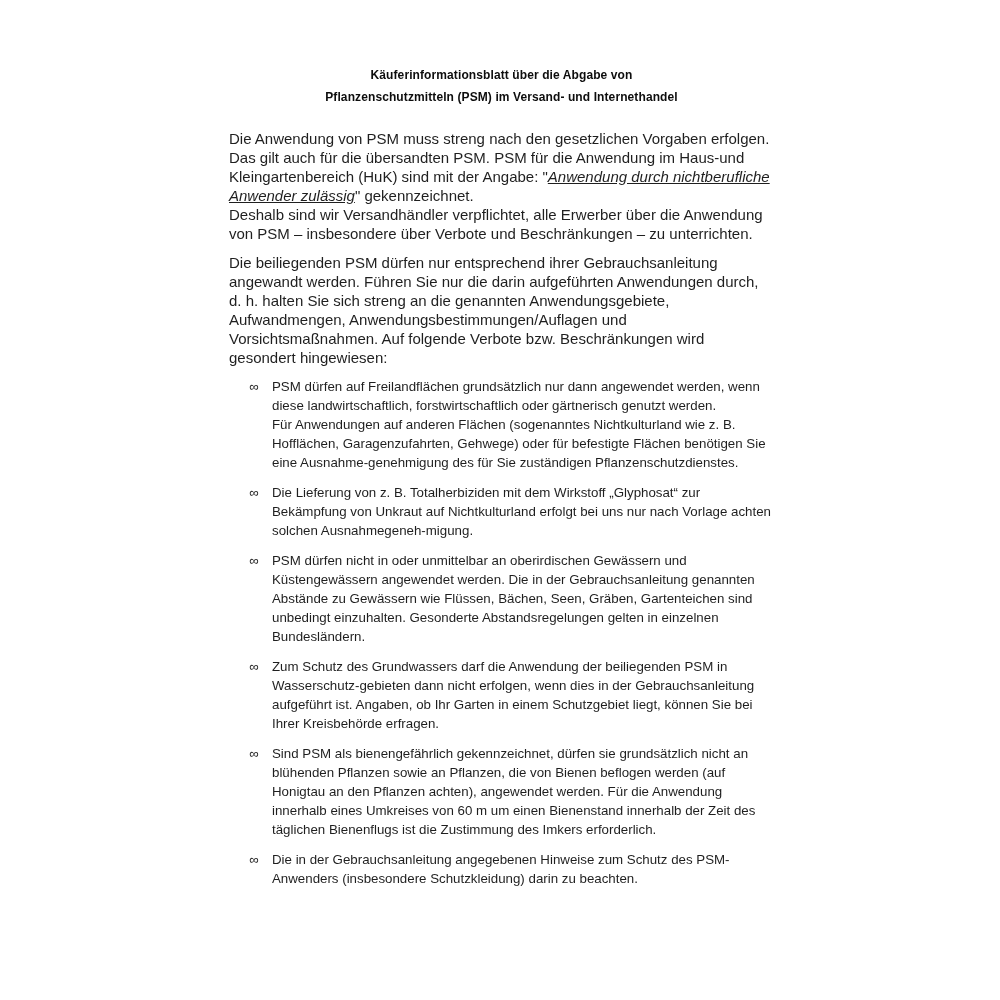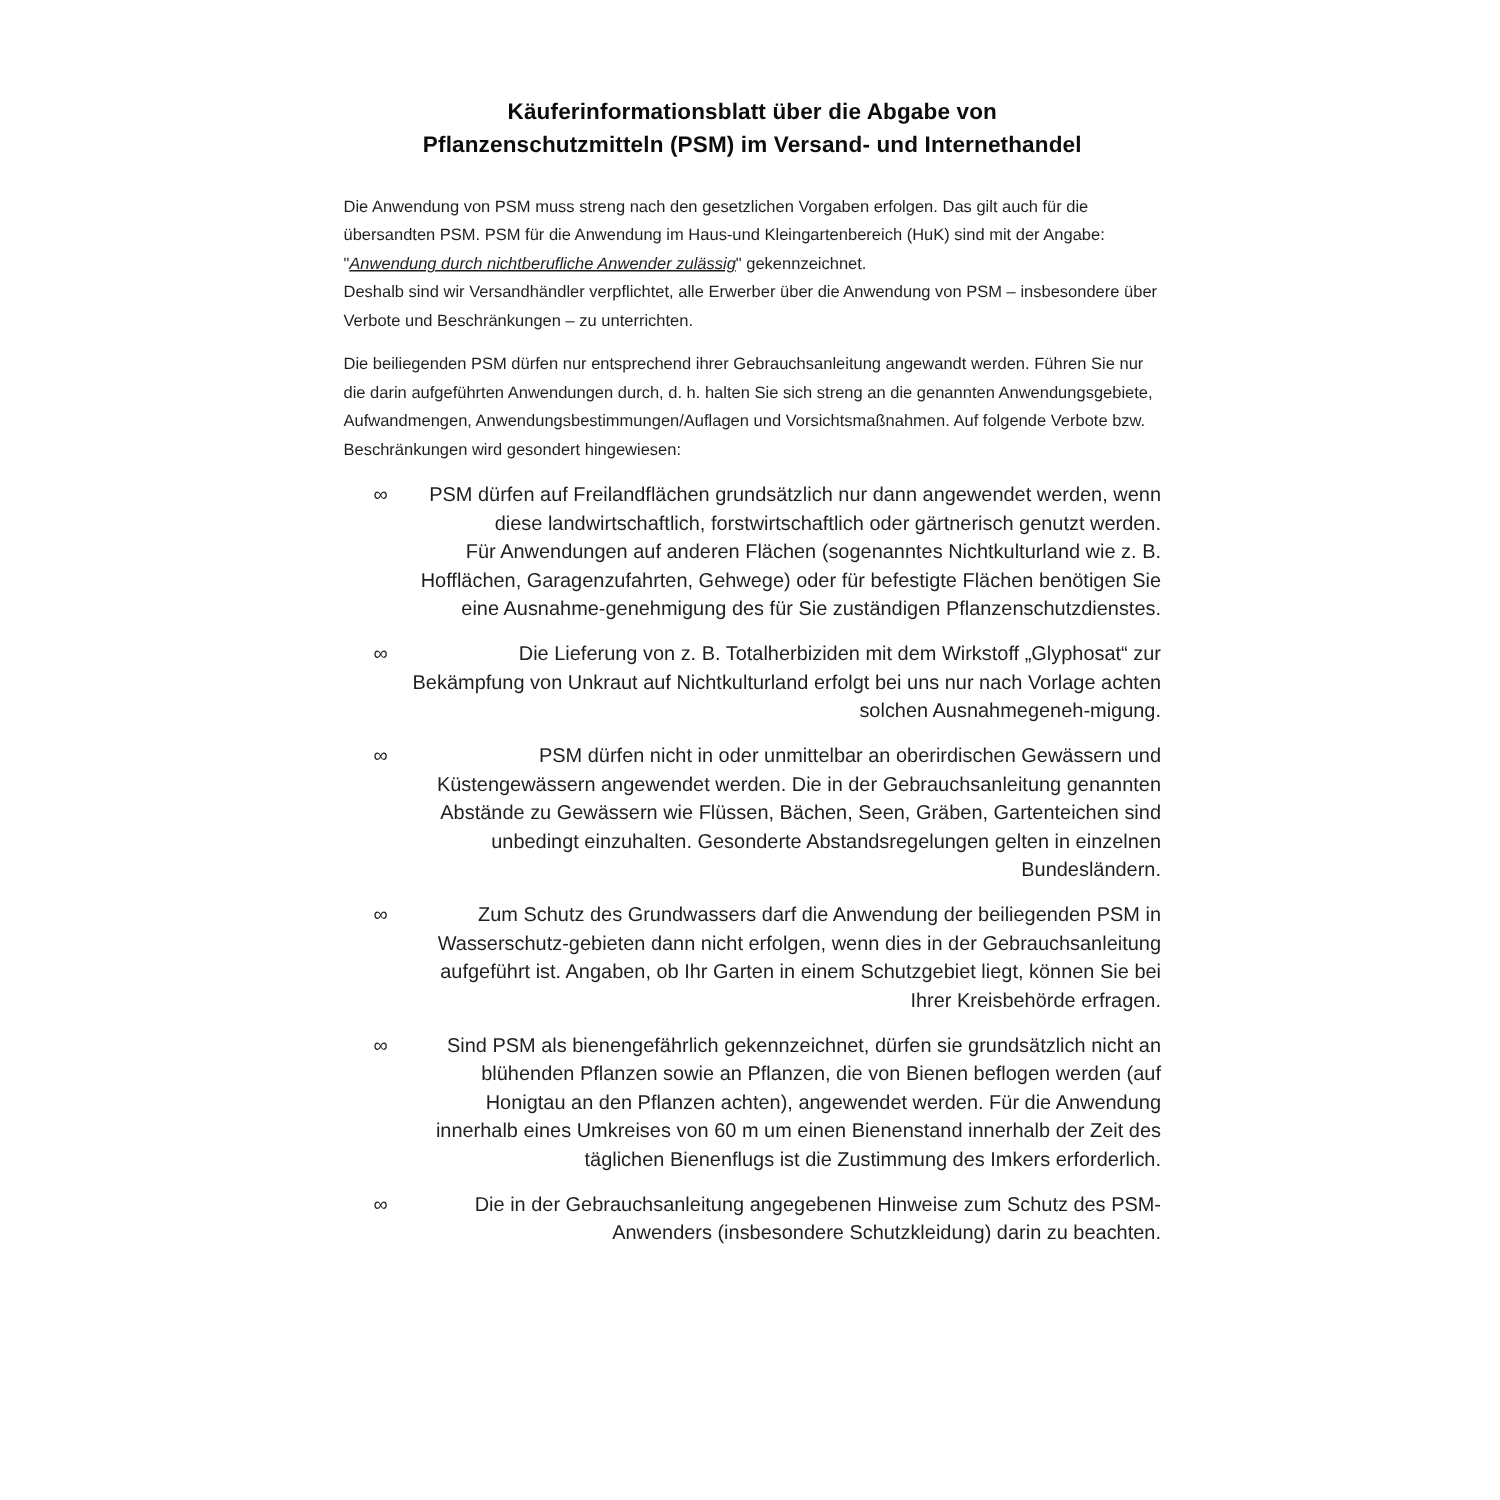--- a/index.html
+++ b/index.html
@@ -2,31 +2,31 @@
 <html><head>
 <meta charset="utf-8">
 <style>
   html,body{margin:0;padding:0;}
   body{
     width:1000px;height:1000px;background:#ffffff;position:relative;
     font-family:"Liberation Sans",sans-serif;color:#1f1f1f;
   }
   .doc{position:absolute;left:229px;top:64px;width:545px;}
   .title{
-    font-weight:bold;font-size:15px;line-height:22px;text-align:center;
+    font-weight:bold;font-size:12px;line-height:22px;text-align:center;
     color:#0d0d0d;margin:0 0 21px 0;letter-spacing:0.1px;
   }
-  p.body{font-size:11px;line-height:19px;margin:0 0 10px 0;letter-spacing:0px;}
+  p.body{font-size:15px;line-height:19px;margin:0 0 10px 0;letter-spacing:0px;}
   p.nogap{margin-bottom:0;}
   .em-u{font-style:italic;text-decoration:underline;}
   .em{font-style:italic;}
   .bullets{margin:1px 0 0 0;}
   .bullet{display:flex;font-size:13.3px;line-height:19px;margin-bottom:11px;}
   .bullet .marker{flex:none;width:23px;margin-left:20px;color:#1f1f1f;}
-  .bullet .btext{flex:1;white-space:pre-wrap;text-align:right;}
+  .bullet .btext{flex:1;white-space:pre-wrap;}
 </style>
 </head>
 <body>
 
 <div class="doc">
 
   <h1 class="title">
     <span>Käuferinformationsblatt über die Abgabe von</span><br>
     <span>Pflanzenschutzmitteln (PSM) im Versand- und Internethandel</span>
   </h1>

